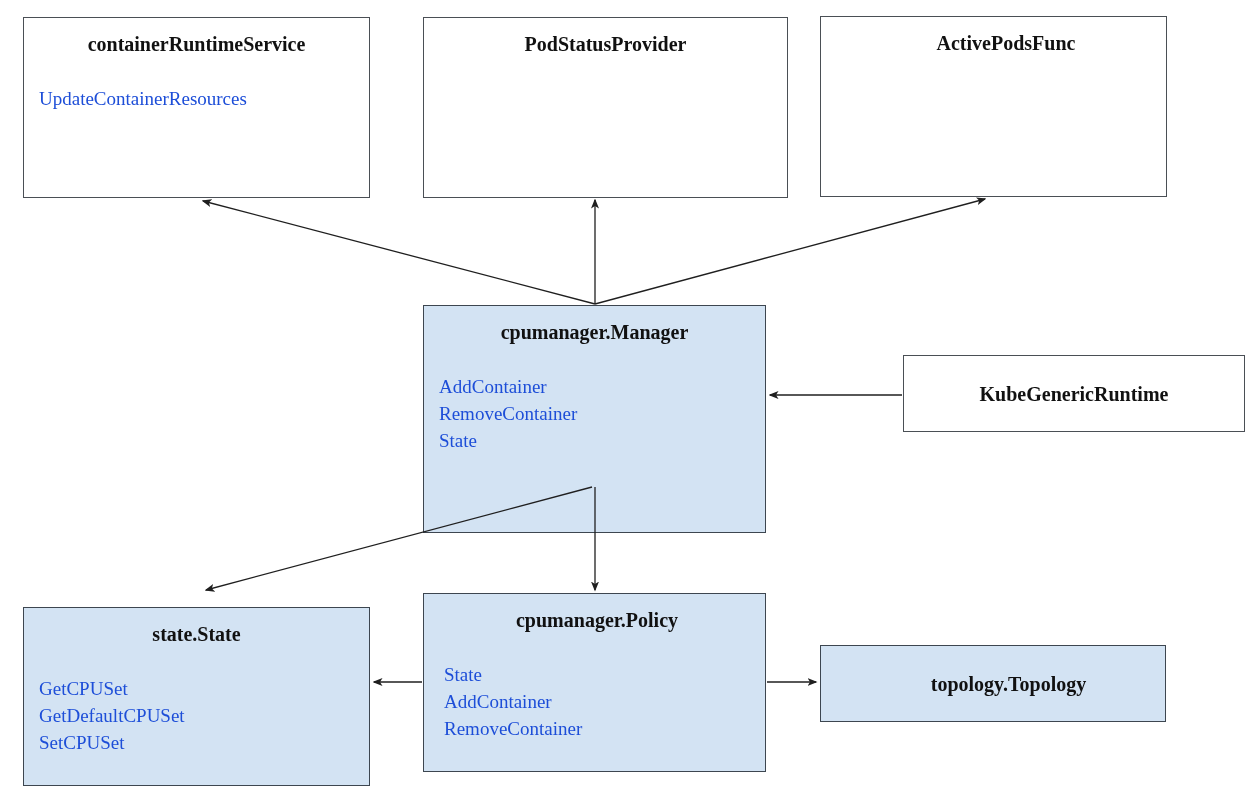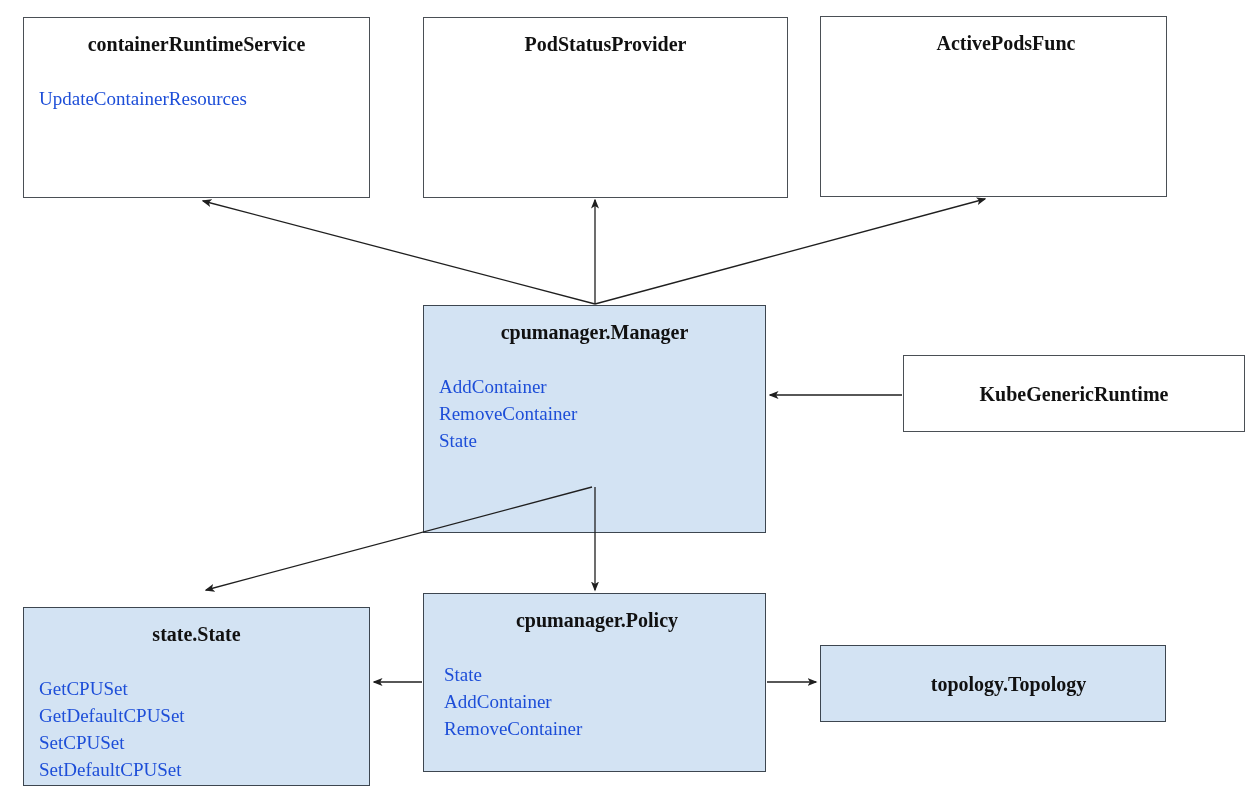--- a/index.html
+++ b/index.html
@@ -100,21 +100,20 @@
   <div class="box short plain" id="b-kube-generic">
     <div class="box-title">KubeGenericRuntime</div>
   </div>
 
   <div class="box tall highlighted" id="b-state">
     <div class="box-title">state.State</div>
     <div class="box-methods">
       <div class="method">GetCPUSet</div>
       <div class="method">GetDefaultCPUSet</div>
       <div class="method">SetCPUSet</div>
-      <div class="method">SetDefaultCPUSet</div>
     </div>
   </div>
 
   <div class="box tall highlighted" id="b-policy">
     <div class="box-title">cpumanager.Policy</div>
     <div class="box-methods">
       <div class="method">State</div>
       <div class="method">AddContainer</div>
       <div class="method">RemoveContainer</div>
     </div>

